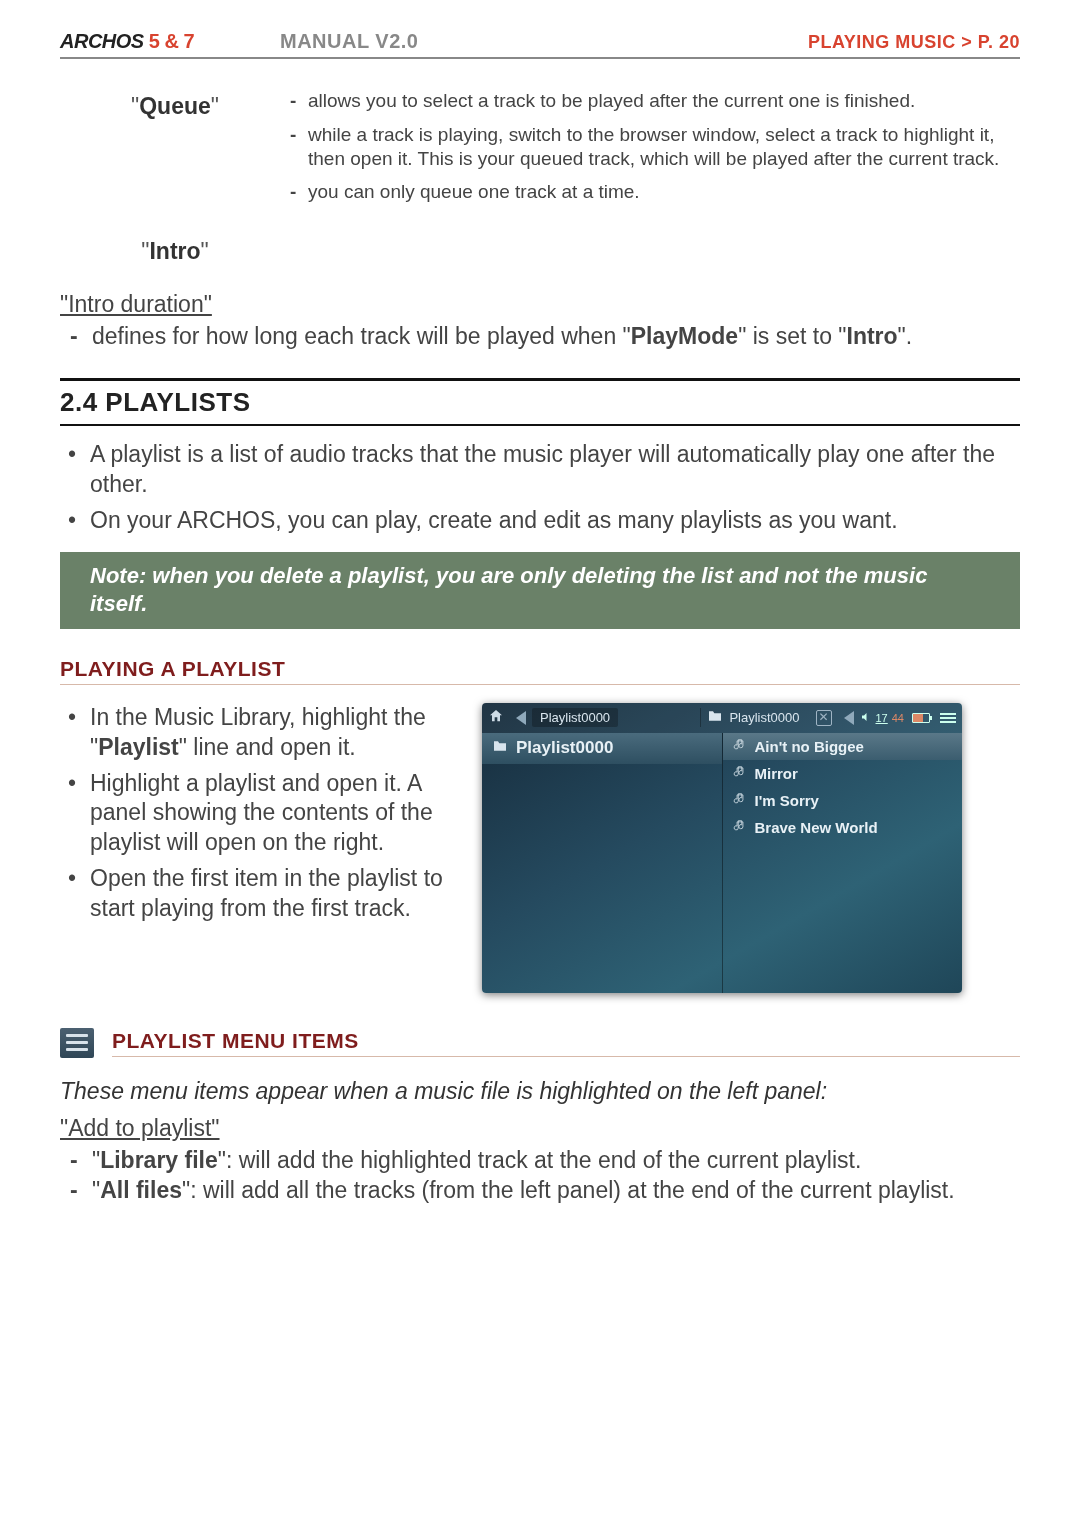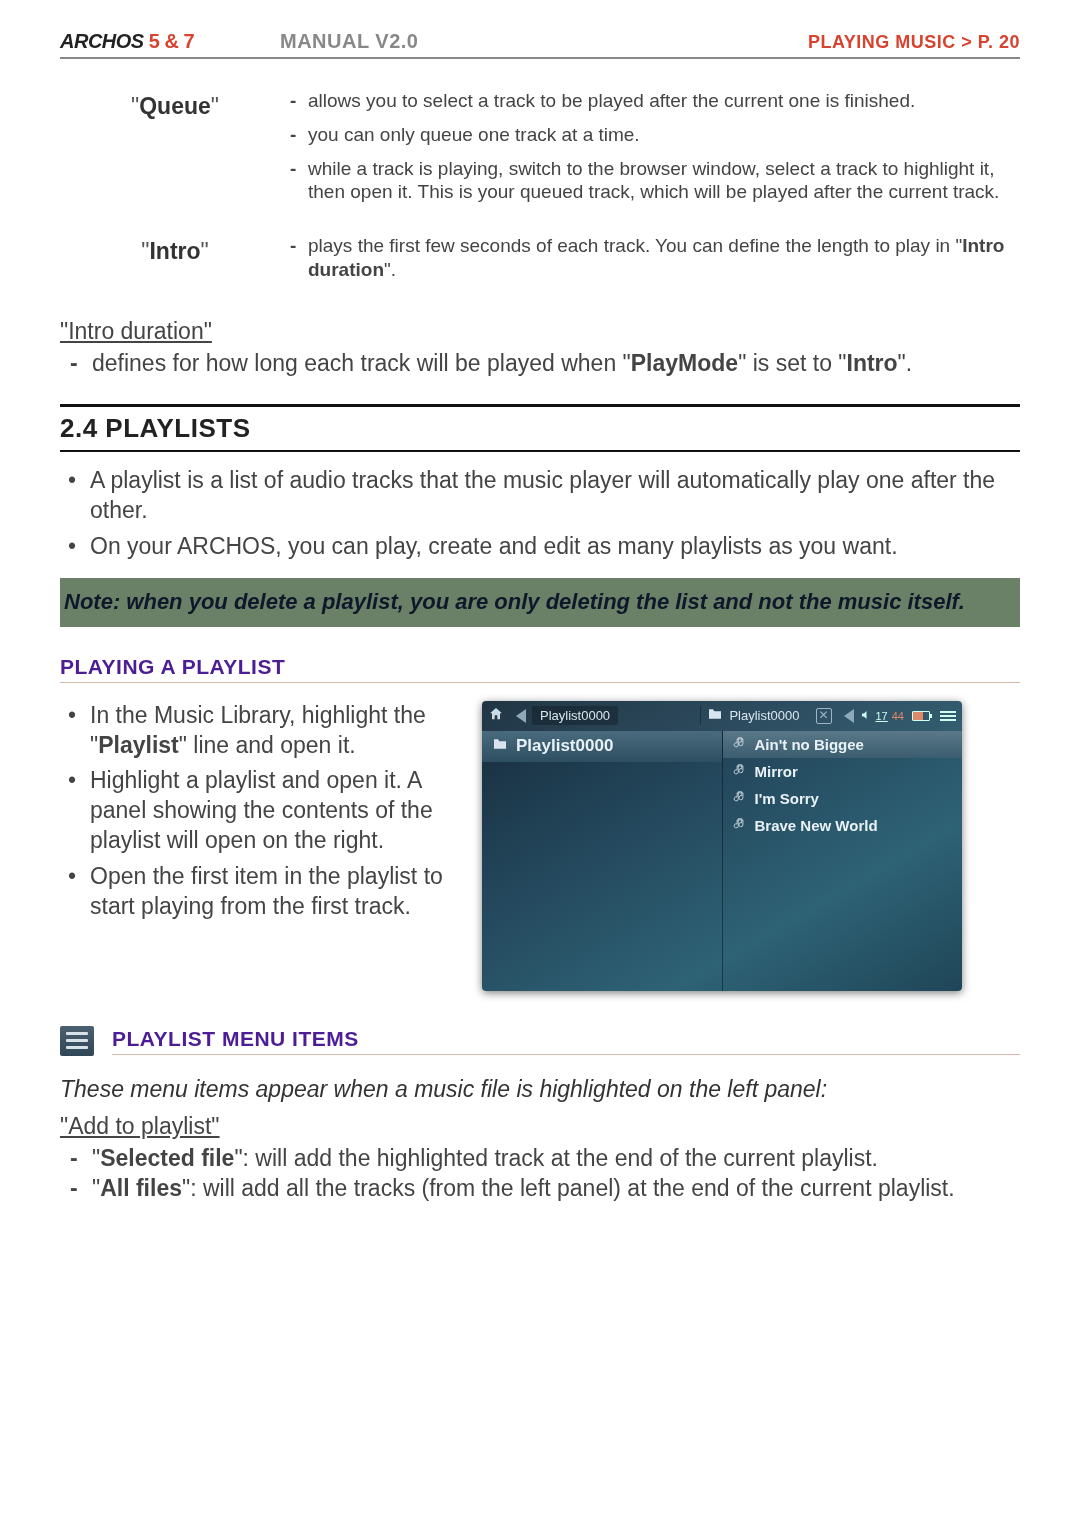--- a/index.html
+++ b/index.html
@@ -61,31 +61,31 @@
     color: #222;
     margin-left: 0;
   }
 
   ul.dots { list-style: none; margin-left: 8px; }
   ul.dots li { position: relative; padding-left: 22px; font-size: 23px; color: #444; line-height: 1.3; margin-bottom: 6px; }
   ul.dots li::before { content: "•"; position: absolute; left: 0; top: 0; }
 
   .note-box {
     background: #6a8168;
-    color: #0f172a;
+    color: #ffffff;
     font-style: italic;
     font-weight: bold;
     font-size: 22px;
-    padding: 10px 4px;
+    padding: 10px 30px;
     margin: 16px 0 28px 0;
     line-height: 1.3;
   }
 
   .subhead-red {
-    color: #4c1d95;
+    color: #7f1d1d;
     font-weight: bold;
     font-size: 21px;
     letter-spacing: 0.5px;
     border-bottom: 1.5px solid #d7b9aa;
     padding-bottom: 3px;
     margin-bottom: 18px;
   }
   .subhead-row {
     display: flex;
     align-items: center;
@@ -176,34 +176,27 @@
   <div class="header-mid">MANUAL V2.0</div>
   <div class="header-right">PLAYING MUSIC   &gt;   P. 20</div>
 </div>
 
 <div class="def-table">
   <div class="def-row">
     <div class="term-cell">"<b>Queue</b>"</div>
     <div class="body-cell">
       <ul class="dash-list">
         <li>allows you to select a track to be played after the current one is finished.</li>
+        <li>while a track is playing, switch to the browser window, select a track to highlight it, then open it. This is your queued track, which will be played after the current track.</li>
         <li>you can only queue one track at a time.</li>
-        <li>while a track is playing, switch to the browser window, select a track to highlight it, then open it. This is your queued track, which will be played after the current track.</li>
       </ul>
     </div>
   </div>
   <div class="def-row">
     <div class="term-cell">"<b>Intro</b>"</div>
-    <div class="body-cell">
-      <ul class="dash-list">
-        <li>
-          <span>plays the first few seconds of each track. You can define the length to play in "</span><b>Intro duration</b><span>".</span>
-        </li>
-      </ul>
-    </div>
   </div>
 </div>
 
 <div class="subhead-underline">"Intro duration"</div>
 <ul class="bullet-dash">
   <li>
     <span>defines for how long each track will be played when "</span><b>PlayMode</b><span>" is set to "</span><b>Intro</b><span>".</span>
   </li>
 </ul>
 
@@ -320,15 +313,15 @@
       <span></span>
       <span></span>
   </div>
   <div class="subhead-red">PLAYLIST MENU ITEMS</div>
 </div>
 
 <div class="italic-lead">These menu items appear when a music file is highlighted on the left panel:</div>
 
 <div class="subhead-underline" style="margin-top:6px">"Add to playlist"</div>
 <ul class="bullet-dash">
-  <li>"<b>Selected file</b>"<span>: will add the highlighted track at the end of the current playlist.</span></li>
+  <li>"<b>Library file</b>"<span>: will add the highlighted track at the end of the current playlist.</span></li>
   <li>"<b>All files</b>"<span>: will add all the tracks (from the left panel) at the end of the current playlist.</span></li>
 </ul>
 
 </body></html>

